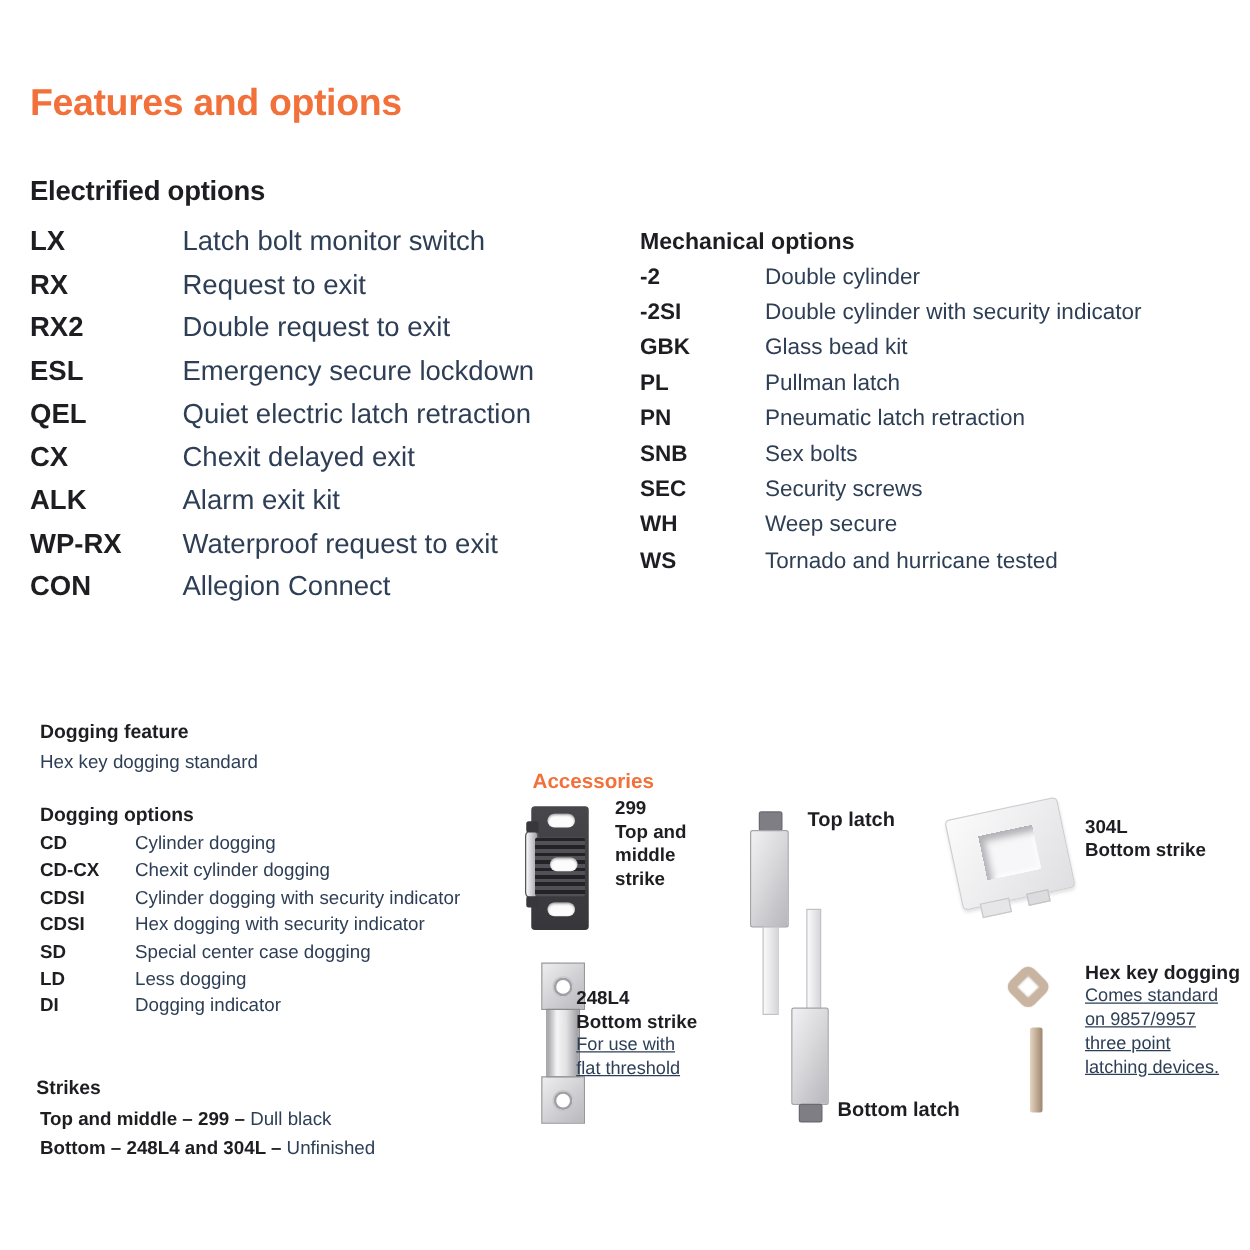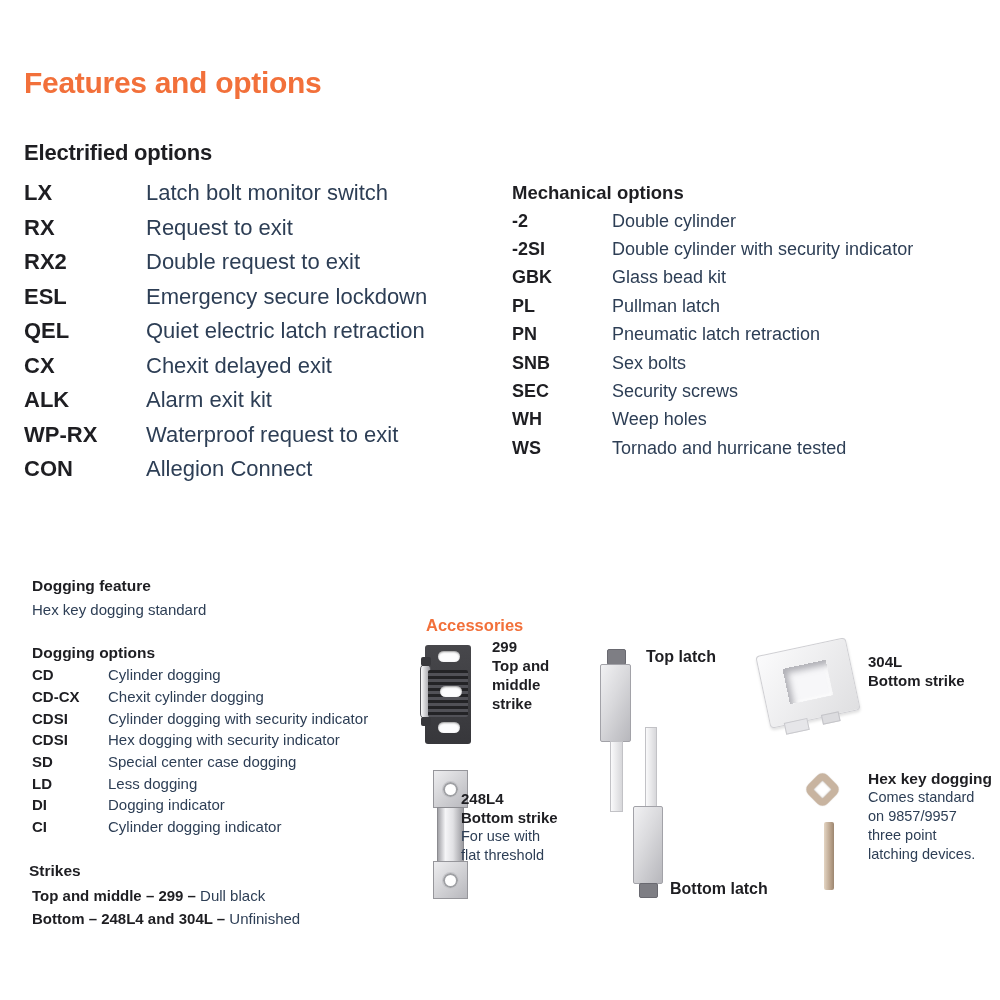--- a/index.html
+++ b/index.html
@@ -40,21 +40,21 @@
   .dog-feature { left:32px; top:577px; }
   .dog-note { left:32px; top:601px; font-size:15px; color:#2d3e55; }
   .dog-opts { left:32px; top:644px; }
   .strikes-head { left:29px; top:862px; }
   .strikes-lines { left:32px; top:885px; font-size:15px; line-height:22.5px; }
   .strikes-lines .bld { font-weight:bold; color:#1e1e22; }
   .strikes-lines .reg { color:#2d3e55; }
 
   
   .acc-label { font-size:15px; font-weight:bold; color:#1e1e22; line-height:19px; }
-  .acc-note  { font-size:14.5px; font-weight:normal; color:#2d3e55; line-height:19px; }
+  .acc-note  { font-size:14.5px; font-weight:normal; color:#2d3e55; line-height:19px;text-decoration:underline; }
   .latch-label { font-size:16px; font-weight:bold; }
   .t299 { left:492px; top:637px; }
   .t-toplatch { left:646px; top:648px; }
   .t304 { left:868px; top:652px; }
   .t248 { left:461px; top:789px; }
   .t-bottomlatch { left:670px; top:880px; }
   .thex { left:868px; top:769px; }
 
   
   .s299 { left:425px; top:645px; width:46px; height:99px;
@@ -185,21 +185,21 @@
   <div class="row">
       <span class="code">SNB</span>
       <span class="desc">Sex bolts</span>
     </div>
   <div class="row">
       <span class="code">SEC</span>
       <span class="desc">Security screws</span>
     </div>
   <div class="row">
       <span class="code">WH</span>
-      <span class="desc">Weep holes</span>
+      <span class="desc">Weep secure</span>
     </div>
   <div class="row">
       <span class="code">WS</span>
       <span class="desc">Tornado and hurricane tested</span>
     </div>
 </div>
 
 <h4 class="abs h-small dog-feature">Dogging feature</h4>
 <div class="abs dog-note">Hex key dogging standard</div>
 <h4 class="abs h-small dog-opts">Dogging options</h4>
@@ -225,24 +225,20 @@
       <span class="code">SD</span>
       <span class="desc">Special center case dogging</span>
     </div>
   <div class="row">
       <span class="code">LD</span>
       <span class="desc">Less dogging</span>
     </div>
   <div class="row">
       <span class="code">DI</span>
       <span class="desc">Dogging indicator</span>
-    </div>
-  <div class="row">
-      <span class="code">CI</span>
-      <span class="desc">Cylinder dogging indicator</span>
     </div>
 </div>
 
 <h4 class="abs h-small strikes-head">Strikes</h4>
 <div class="abs strikes-lines">
   <div><span class="bld">Top and middle – 299 – </span><span class="reg">Dull black</span></div>
   <div><span class="bld">Bottom – 248L4 and 304L – </span><span class="reg">Unfinished</span></div>
 </div>
 
 <h4 class="abs h-acc">Accessories</h4>

